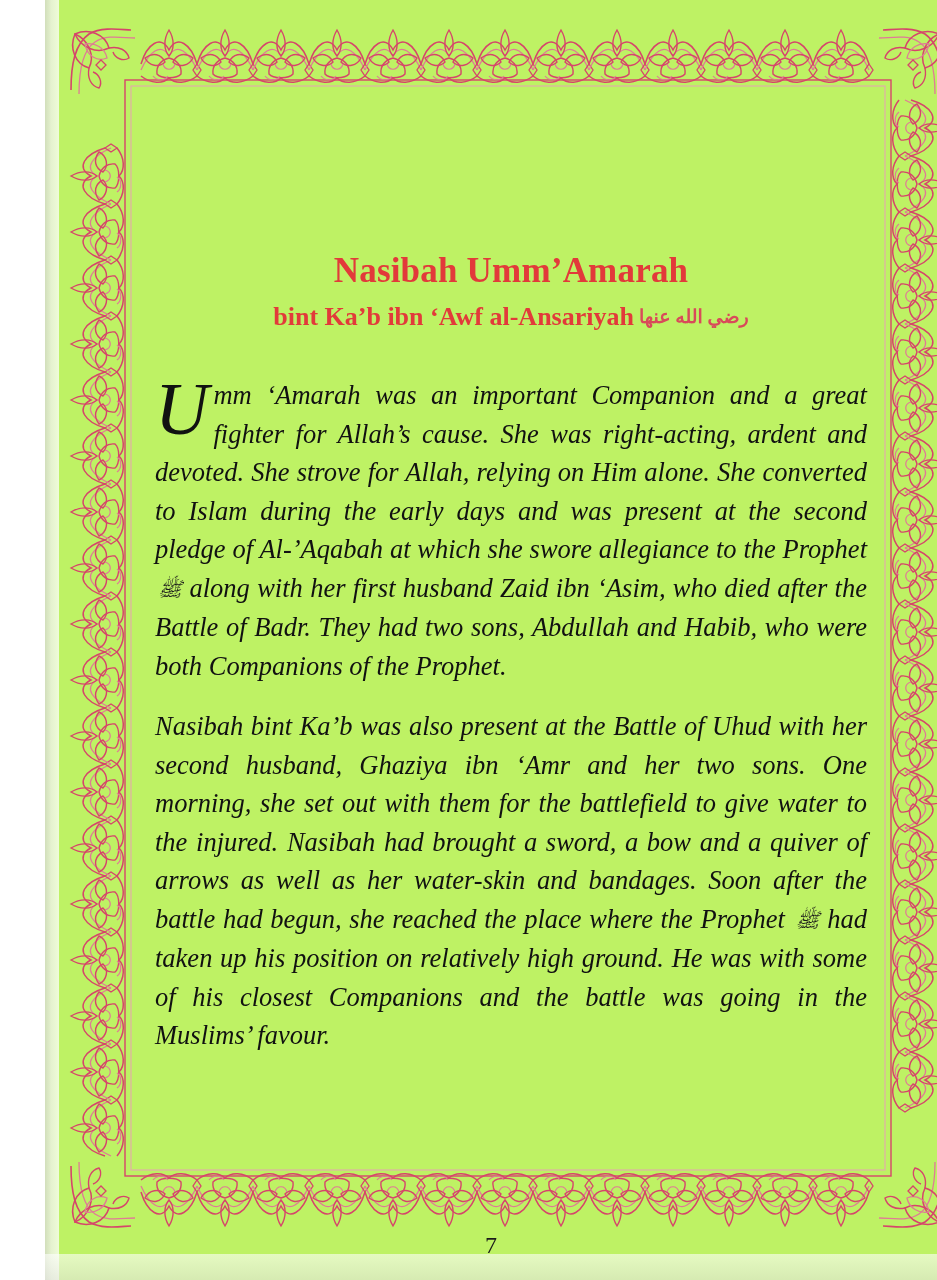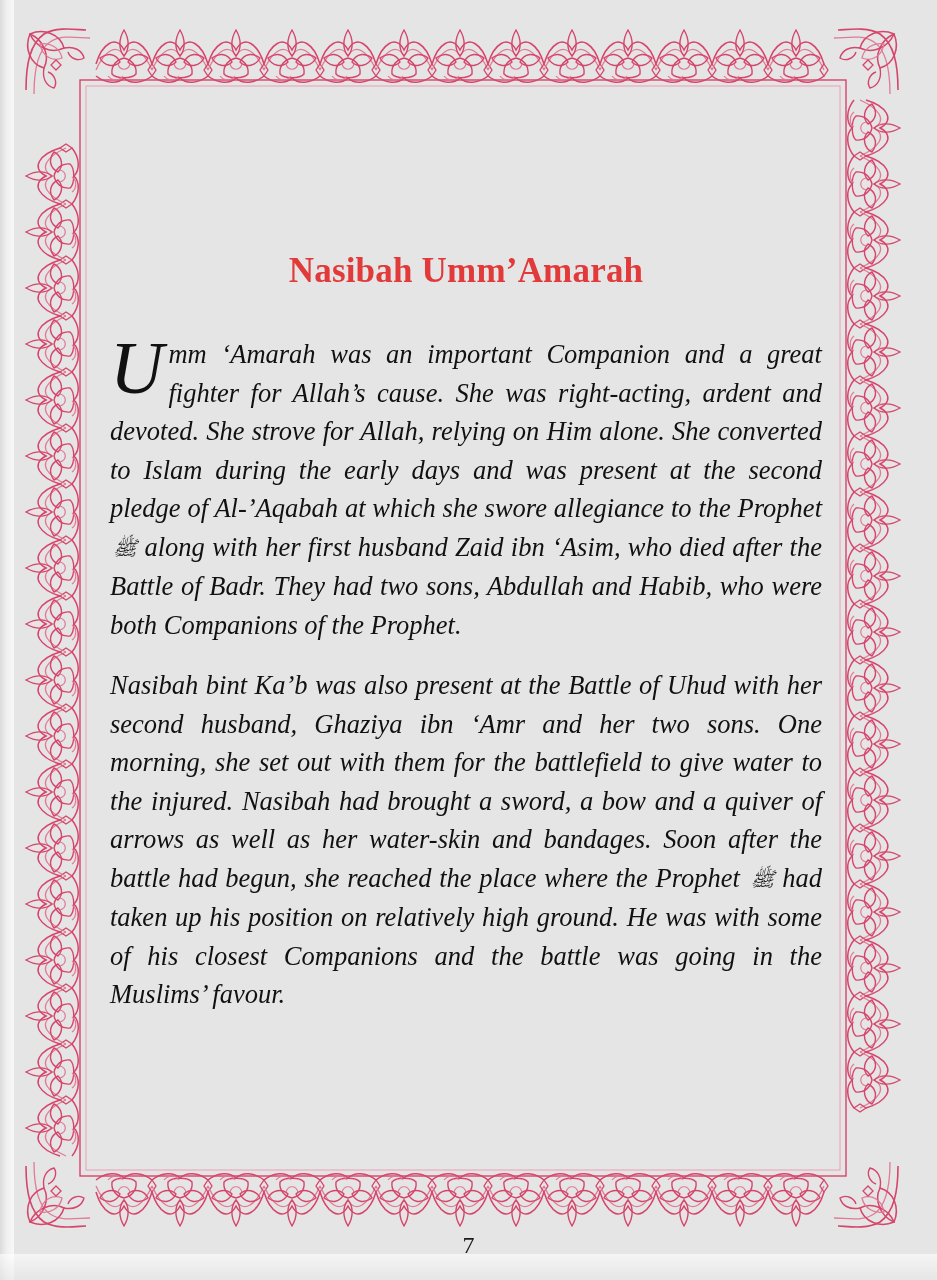--- a/index.html
+++ b/index.html
@@ -12,21 +12,22 @@
     height: 1280px;
     position: relative;
     overflow: hidden;
     font-family: "Liberation Serif", serif;
   }
 
   
   #page {
     position: absolute;
     inset: 0;
-    background: #e5e5e5;
+    background: #bef264;
+    margin-left: 45px;
   }
 
   
   #scan-shade-left {
     position: absolute;
     left: 0; top: 0;
     width: 14px; height: 1280px;
     background: linear-gradient(to right, #d8d8d8 0%, #f2f2f2 45%, #ffffff 100%);
     opacity: .75;
   }
@@ -259,20 +260,23 @@
       <g transform="translate(888,1212) scale(-1,-1)">
         <use href="#corner" x="2" y="2"></use>
       </g>
     </svg>
   </div>
 
   <div id="content">
 
     <div id="title-block">
       <h1 id="doc-title">Nasibah Umm’Amarah</h1>
+      <h2 id="doc-subtitle">
+        <span>bint Ka’b ibn ‘Awf al-Ansariyah</span><span class="honorific-red">رضي الله عنها</span>
+      </h2>
     </div>
 
     <p id="par-1" class="body-par"><span>Umm ‘Amarah was an important Companion and a great fighter for Allah’s cause. She was right-acting, ardent and devoted. She strove for Allah, relying on Him alone. She converted to Islam during the early days and was present at the second pledge of Al-’Aqabah at which she swore allegiance to the Prophet </span><span class="honorific-black">ﷺ</span> <span>along with her first husband Zaid ibn ‘Asim, who died after the Battle of Badr. They had two sons, Abdullah and Habib, who were both Companions of the Prophet.</span></p>
 
     <p id="par-2" class="body-par"><span>Nasibah bint Ka’b was also present at the Battle of Uhud with her second husband, Ghaziya ibn ‘Amr and her two sons. One morning, she set out with them for the battlefield to give water to the injured. Nasibah had brought a sword, a bow and a quiver of arrows as well as her water-skin and bandages. Soon after the battle had begun, she reached the place where the Prophet </span><span class="honorific-black">ﷺ</span> <span>had taken up his position on relatively high ground. He was with some of his closest Companions and the battle was going in the Muslims’ favour.</span></p>
 
   </div>
 
   <div id="page-number">7</div>
 

